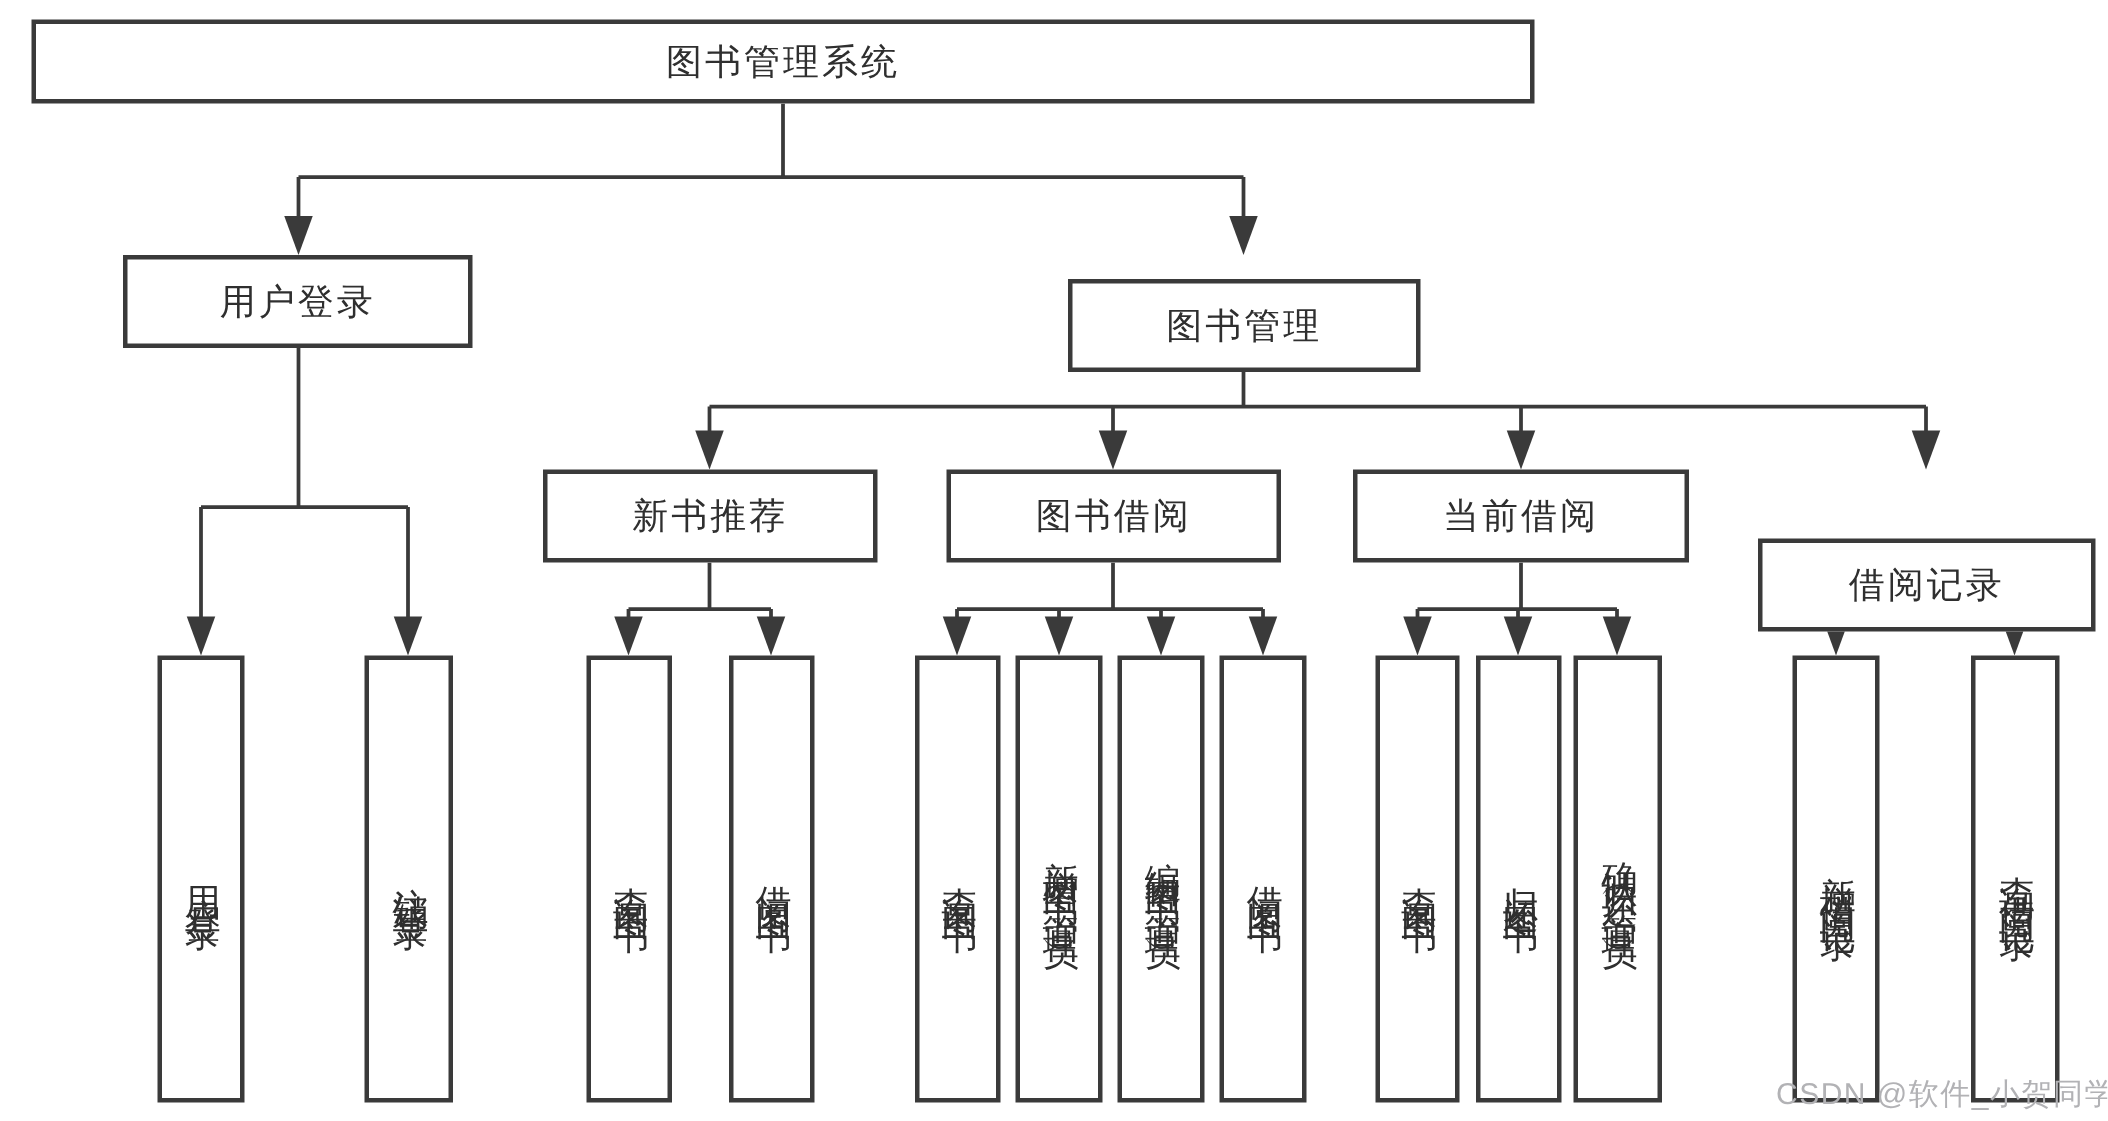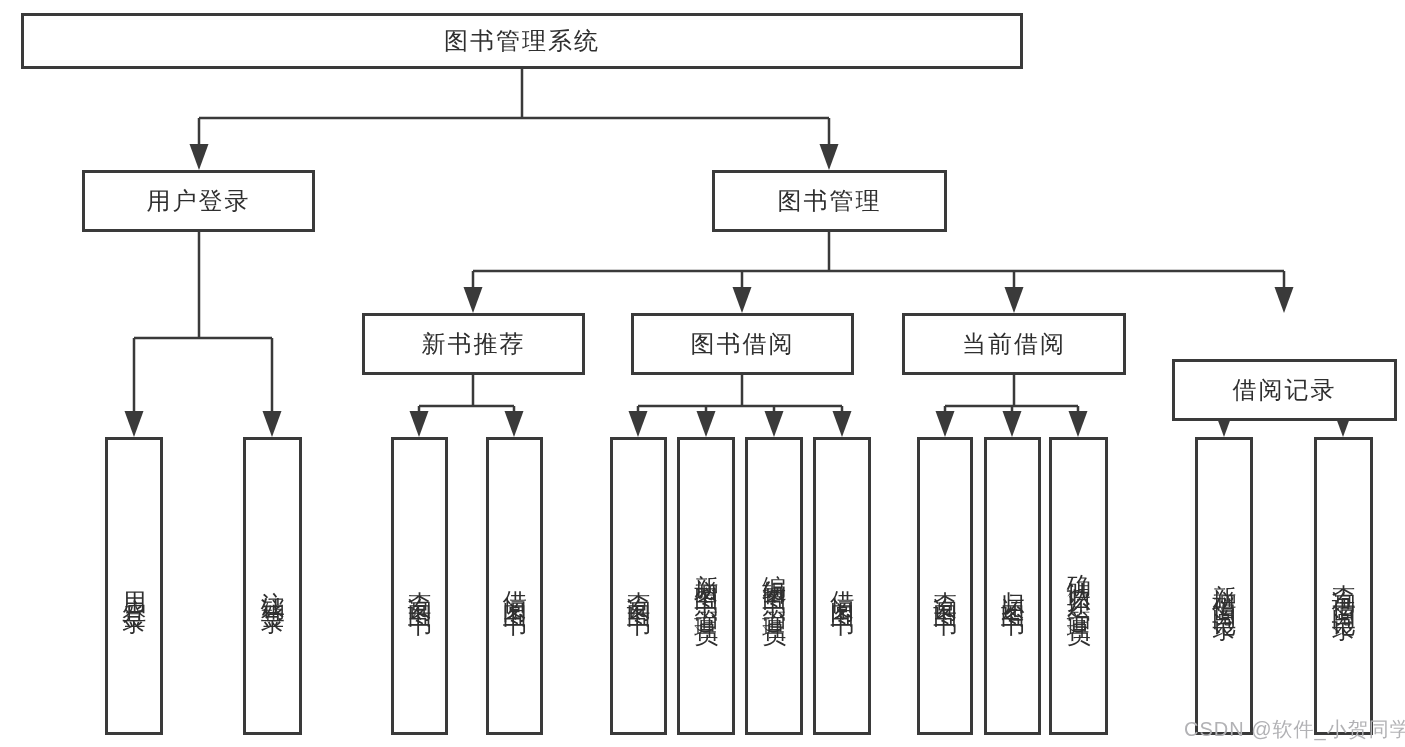--- a/index.html
+++ b/index.html
@@ -35,21 +35,21 @@
   .v-label {
     writing-mode: vertical-rl;
     text-orientation: mixed;
     font-size: 24px;
     letter-spacing: 7px;
     line-height: 1.1;
   }
   
   .n-root      { left: 21px;   top: 13px;  width: 1002px; height: 56px; }
   .n-login     { left: 82px;   top: 170px; width: 233px;  height: 62px; }
-  .n-mgmt      { left: 712px;  top: 170px; width: 235px;  height: 62px; }
+  .n-mgmt      { left: 712px;  top: 186px; width: 235px;  height: 62px; }
   .n-rec       { left: 362px;  top: 313px; width: 223px;  height: 62px; }
   .n-borrow    { left: 631px;  top: 313px; width: 223px;  height: 62px; justify-content: center; }
   .n-current   { left: 902px;  top: 313px; width: 224px;  height: 62px; }
   .n-records   { left: 1172px; top: 313px; width: 225px;  height: 62px; margin-top: 46px; }
   .leaf        { top: 437px; height: 298px; }
   .l-1  { left: 105px;  width: 58px; }
   .l-2  { left: 243px;  width: 59px; }
   .l-3  { left: 391px;  width: 57px; }
   .l-4  { left: 486px;  width: 57px; }
   .l-5  { left: 610px;  width: 57px; }

